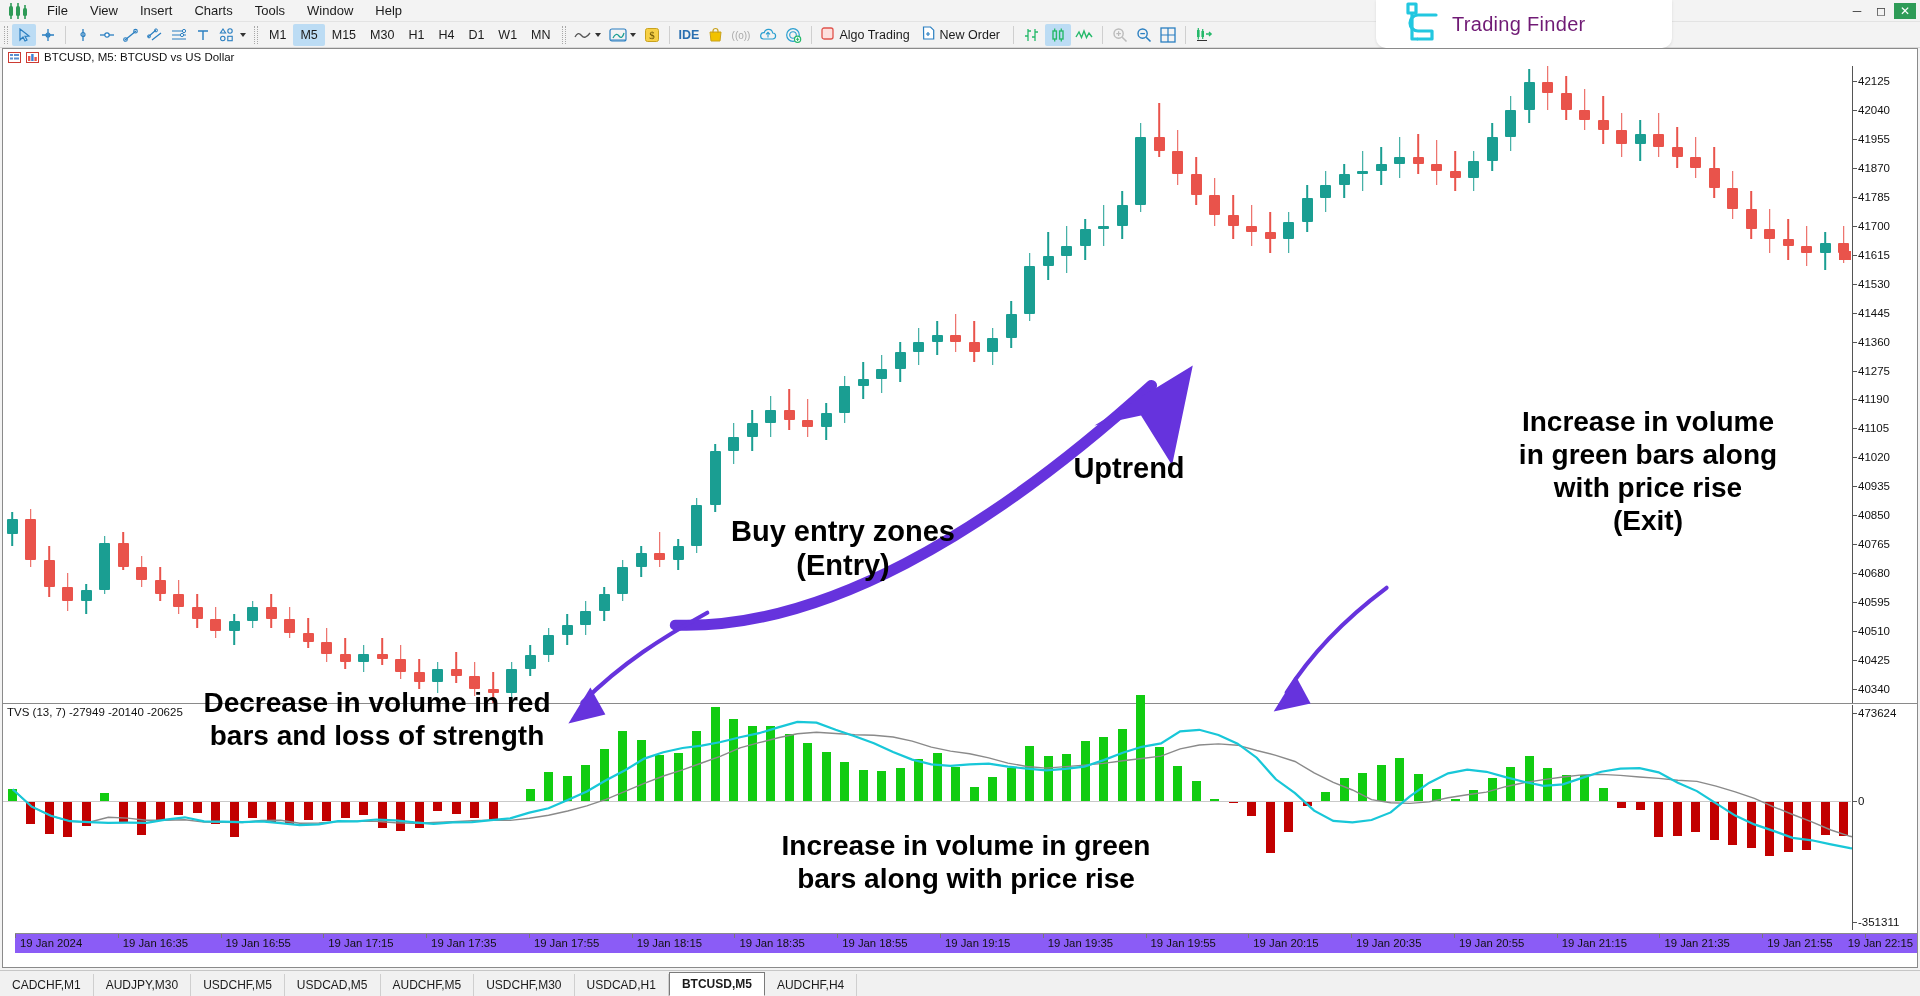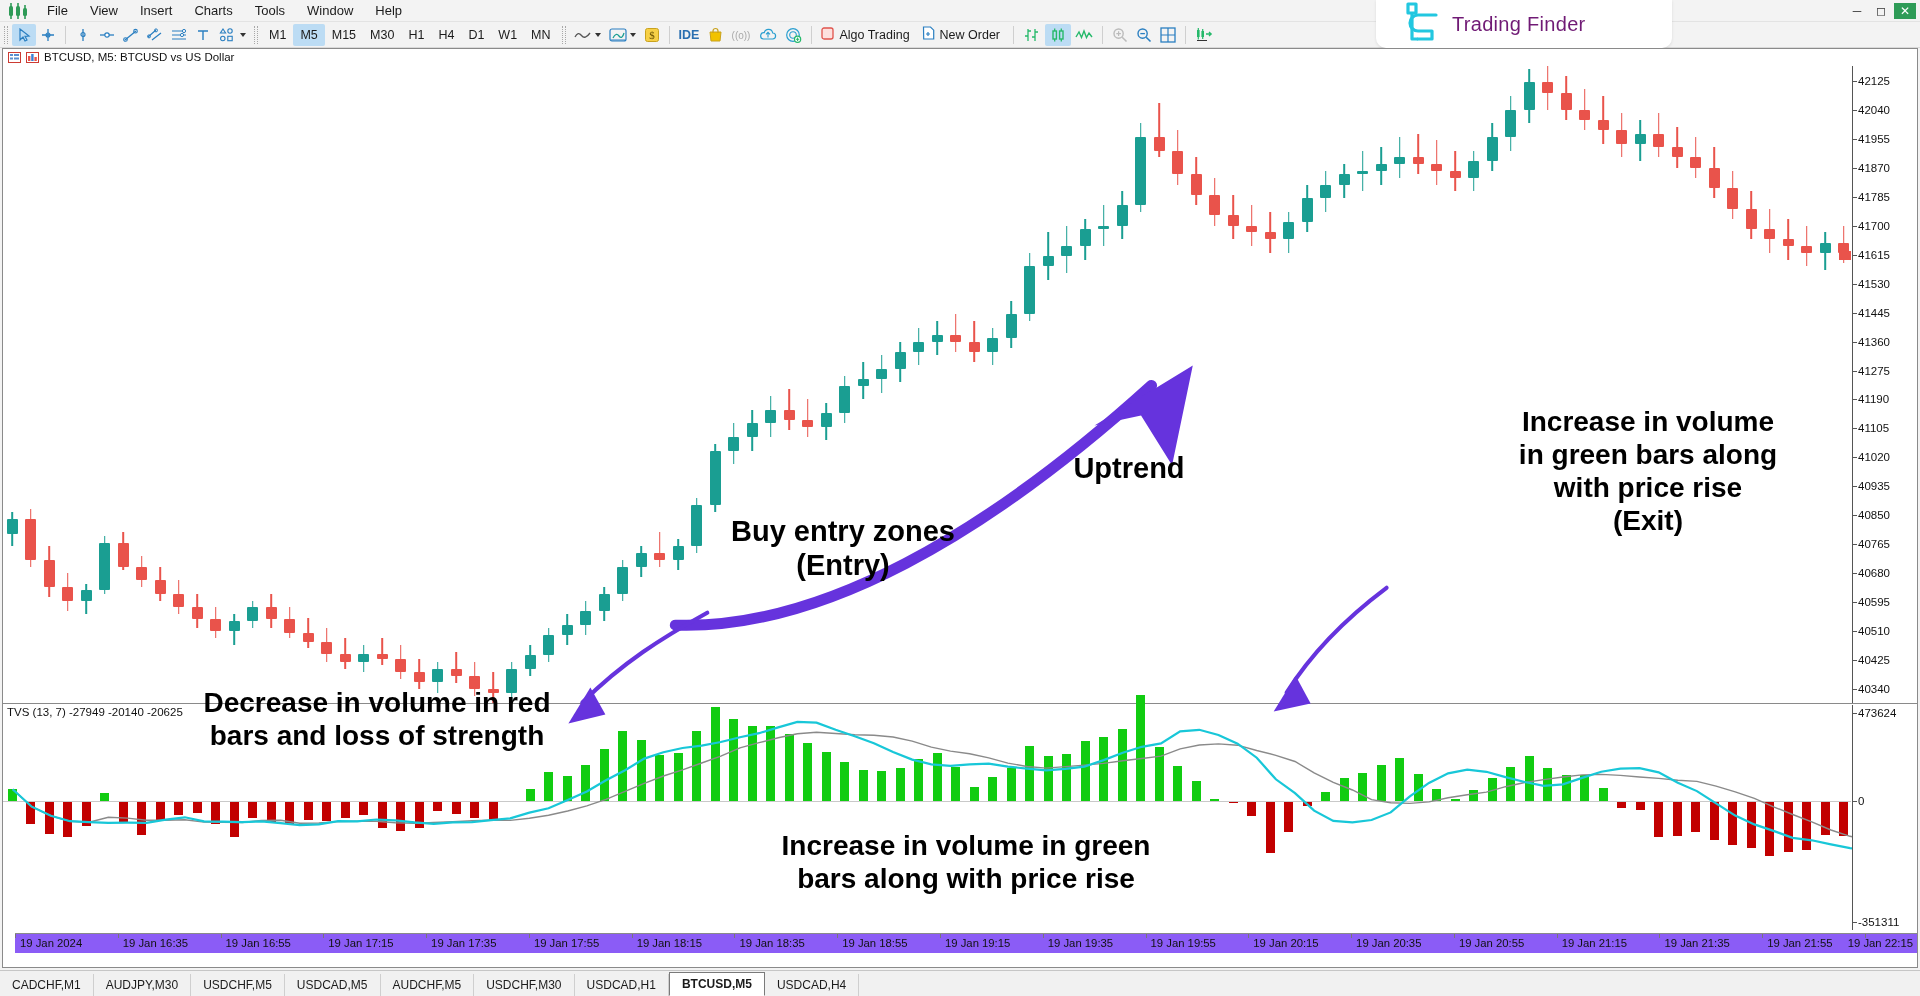--- a/index.html
+++ b/index.html
@@ -1054,15 +1054,15 @@
 
   <div class="tabbar" id="tabbar">
       <div class="tab">CADCHF,M1</div>
       <div class="tab">AUDJPY,M30</div>
       <div class="tab">USDCHF,M5</div>
       <div class="tab">USDCAD,M5</div>
       <div class="tab">AUDCHF,M5</div>
       <div class="tab">USDCHF,M30</div>
       <div class="tab">USDCAD,H1</div>
       <div class="tab active">BTCUSD,M5</div>
-      <div class="tab">USDCAD,H4</div>
+      <div class="tab">AUDCHF,H4</div>
     </div>
 </div>
 
 </body></html>

